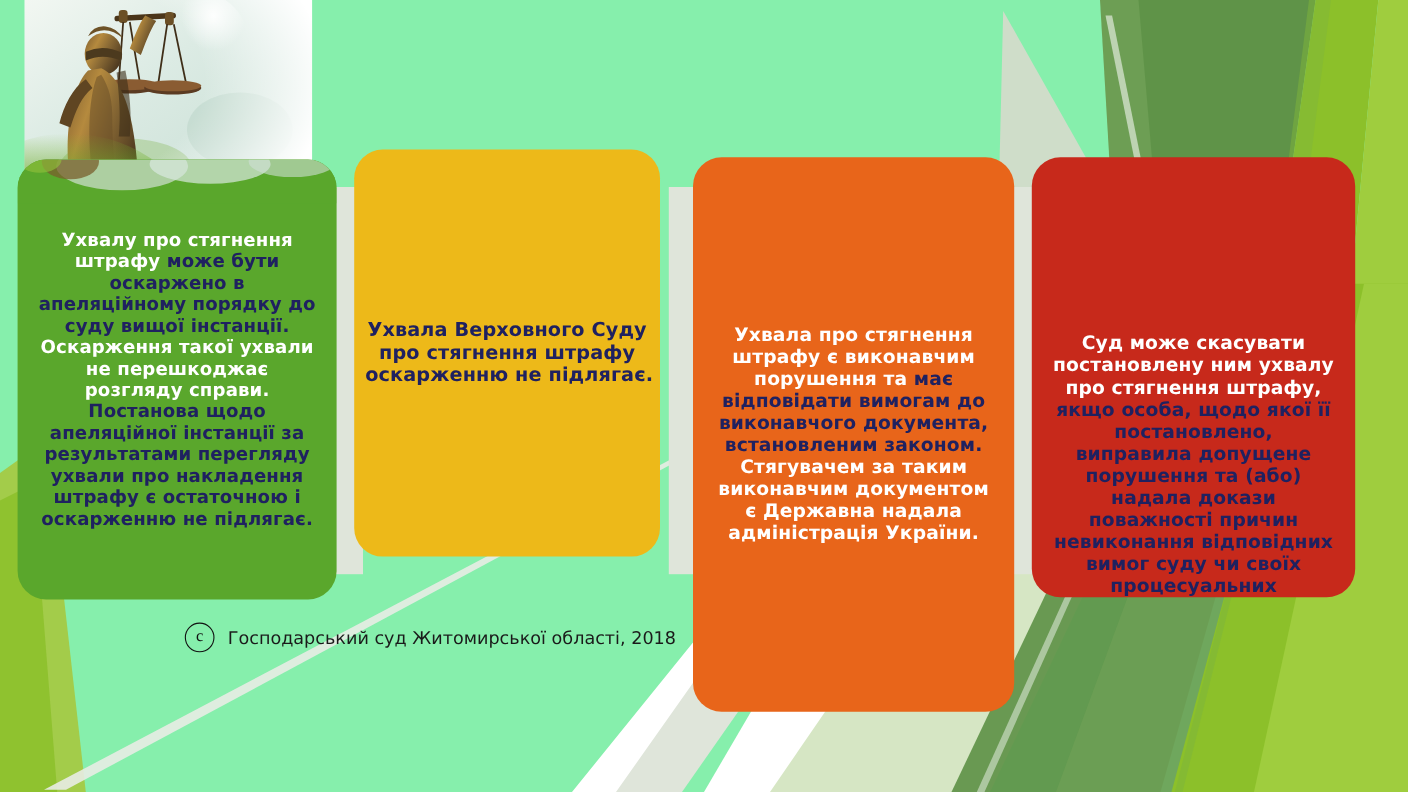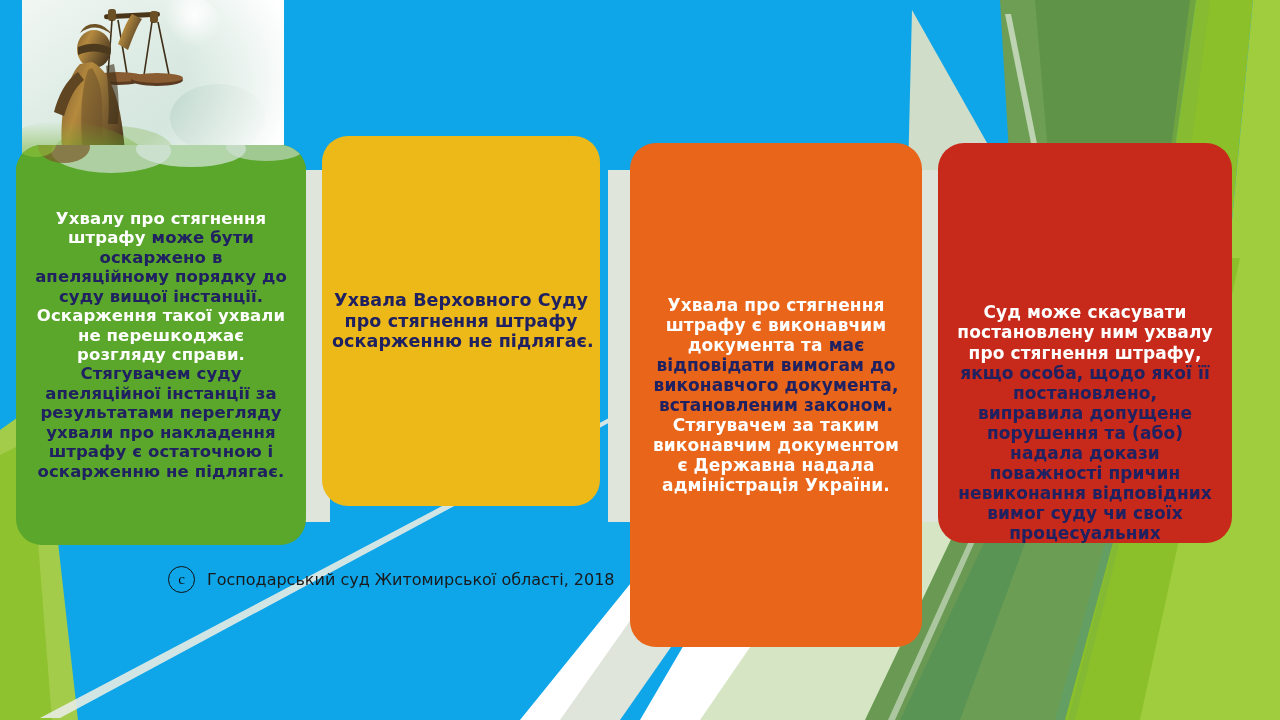--- a/index.html
+++ b/index.html
@@ -8,21 +8,21 @@
     background: #ffffff;
   }
   body {
     font-family: "DejaVu Sans", "Liberation Sans", sans-serif;
   }
   #slide {
     position: relative;
     width: 1280px;
     height: 720px;
     overflow: hidden;
-    background: #0ea5e9;
+    background: #86efac;
   }
 
   
   .bg-layer {
     position: absolute;
     inset: 0;
     width: 1280px;
     height: 720px;
     pointer-events: none;
   }
@@ -227,21 +227,21 @@
   <div class="card" id="card-green">
     <div class="card-text">
       <span class="ln w">Ухвалу про стягнення</span>
       <span class="ln"><span class="w">штрафу</span><span class="n"> може</span><span class="n"> бути</span></span>
       <span class="ln n">оскаржено в</span>
       <span class="ln n">апеляційному порядку до</span>
       <span class="ln n">суду вищої інстанції.</span>
       <span class="ln w">Оскарження такої ухвали</span>
       <span class="ln w">не перешкоджає</span>
       <span class="ln w">розгляду справи.</span>
-      <span class="ln n">Стягувачем суду</span>
+      <span class="ln n">Постанова щодо</span>
       <span class="ln n">апеляційної інстанції за</span>
       <span class="ln n">результатами перегляду</span>
       <span class="ln n">ухвали про накладення</span>
       <span class="ln n">штрафу є остаточною і</span>
       <span class="ln n">оскарженню не підлягає.</span>
     </div>
     <svg class="card-photo-bleed" viewBox="0 0 290 40" preserveAspectRatio="none">
       <rect x="0" y="0" width="290" height="40" fill="#5aa72c"></rect>
       <ellipse cx="95" cy="6" rx="60" ry="22" fill="#c9dcc8" opacity="0.75"></ellipse>
       <ellipse cx="175" cy="4" rx="55" ry="18" fill="#d9e8e0" opacity="0.7"></ellipse>
@@ -256,21 +256,21 @@
       <span class="ln n">Ухвала Верховного Суду</span>
       <span class="ln n">про стягнення штрафу</span>
       <span class="ln n">оскарженню не підлягає.</span>
     </div>
   </div>
 
   <div class="card" id="card-orange">
     <div class="card-text">
       <span class="ln w">Ухвала про стягнення</span>
       <span class="ln w">штрафу є виконавчим</span>
-      <span class="ln"><span class="w">документа</span><span class="w"> та</span><span class="n"> має</span></span>
+      <span class="ln"><span class="w">порушення</span><span class="w"> та</span><span class="n"> має</span></span>
       <span class="ln n">відповідати вимогам до</span>
       <span class="ln n">виконавчого документа,</span>
       <span class="ln n">встановленим законом.</span>
       <span class="ln w">Стягувачем за таким</span>
       <span class="ln w">виконавчим документом</span>
       <span class="ln w">є Державна надала</span>
       <span class="ln w">адміністрація України.</span>
     </div>
   </div>
 

